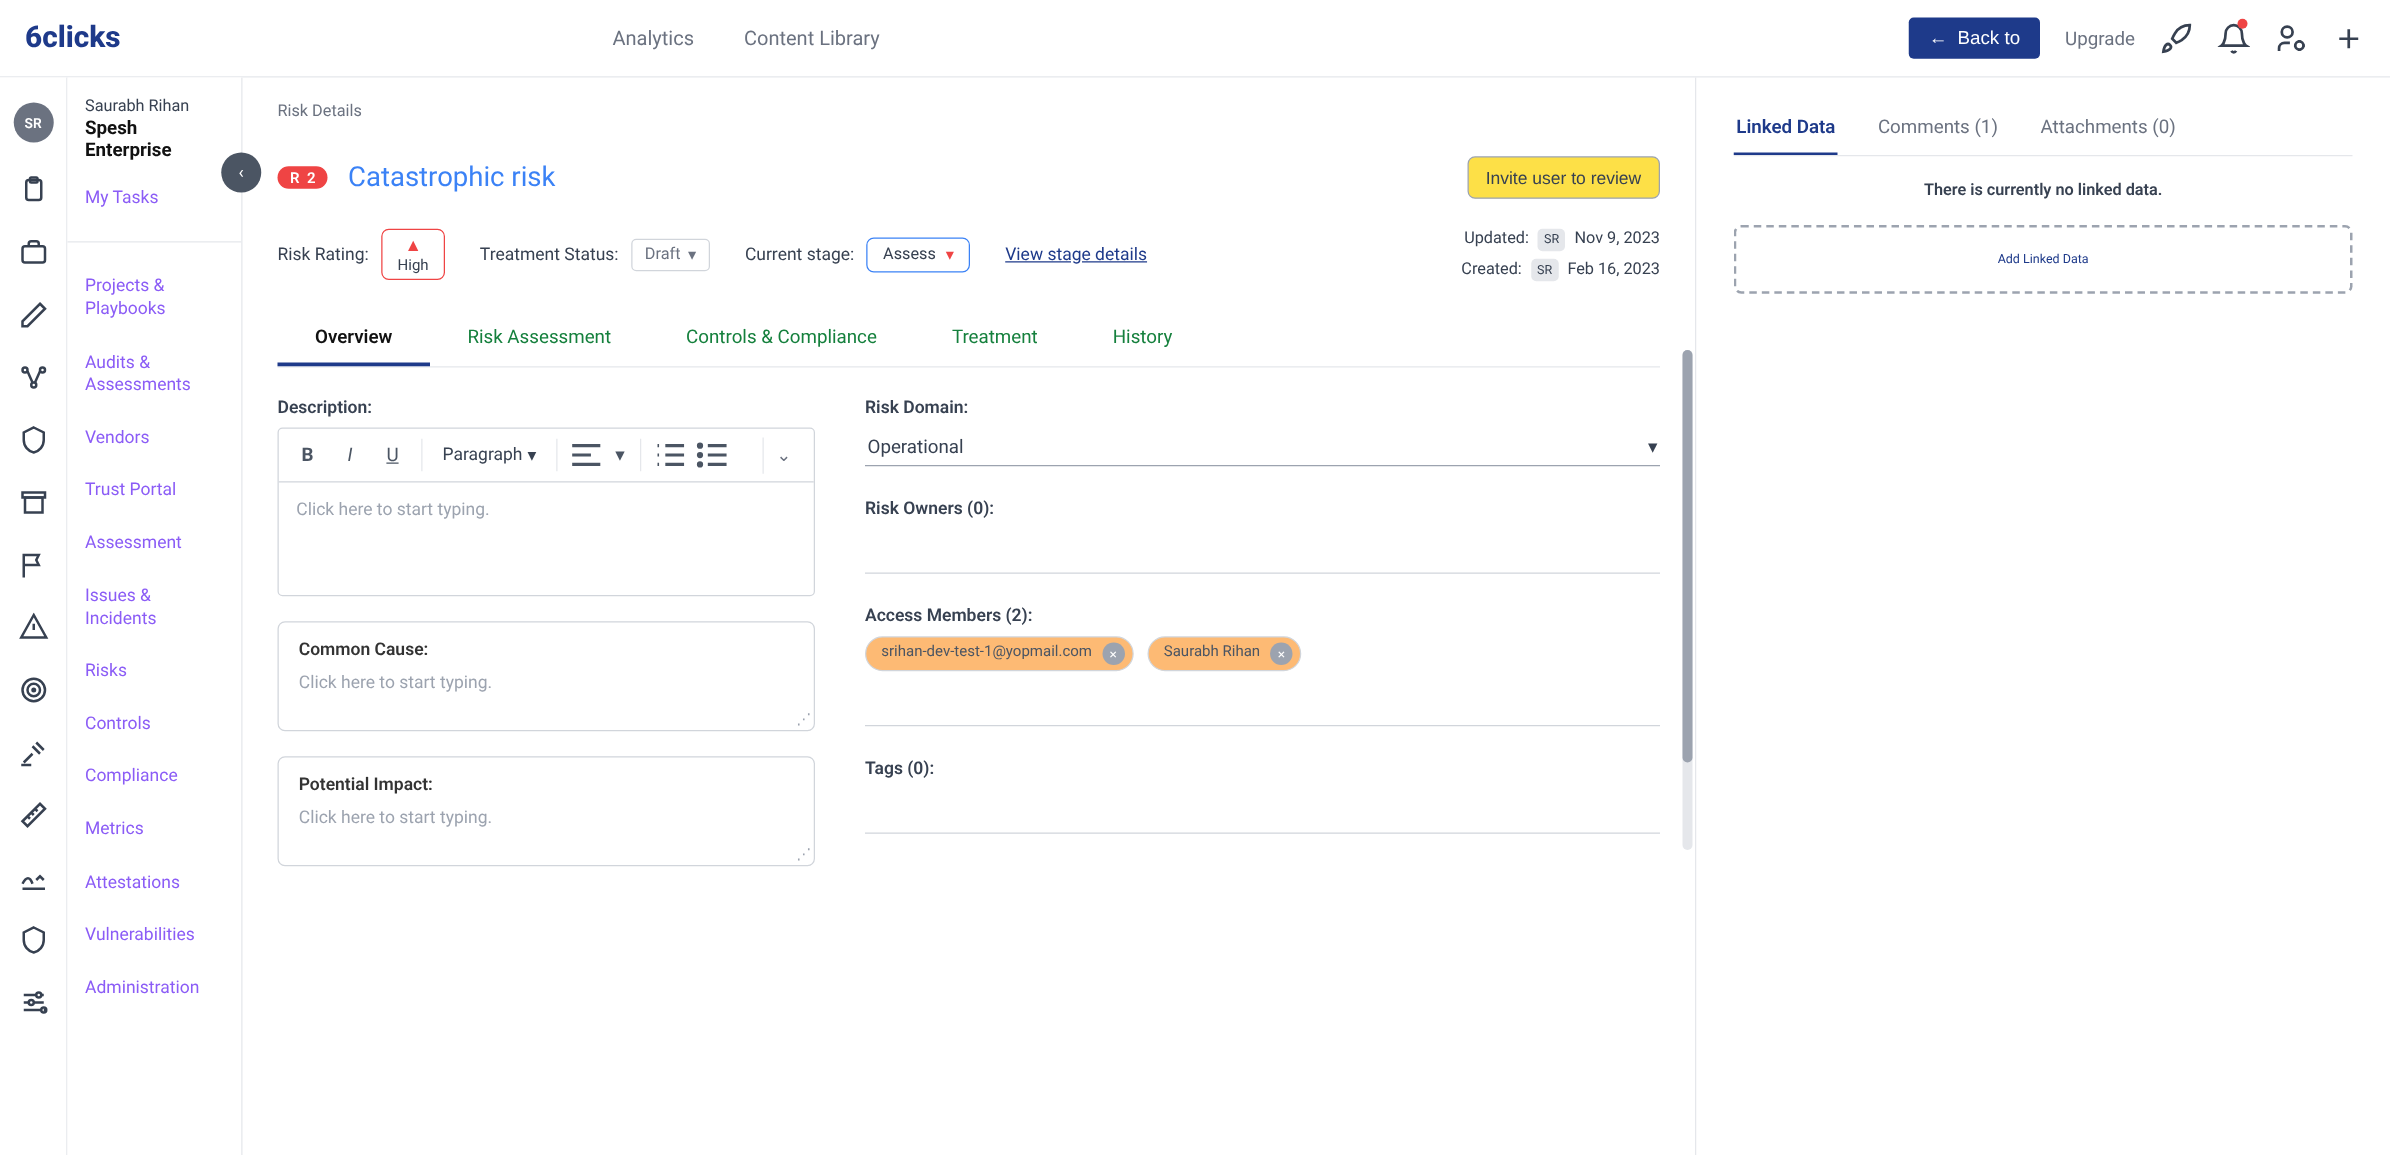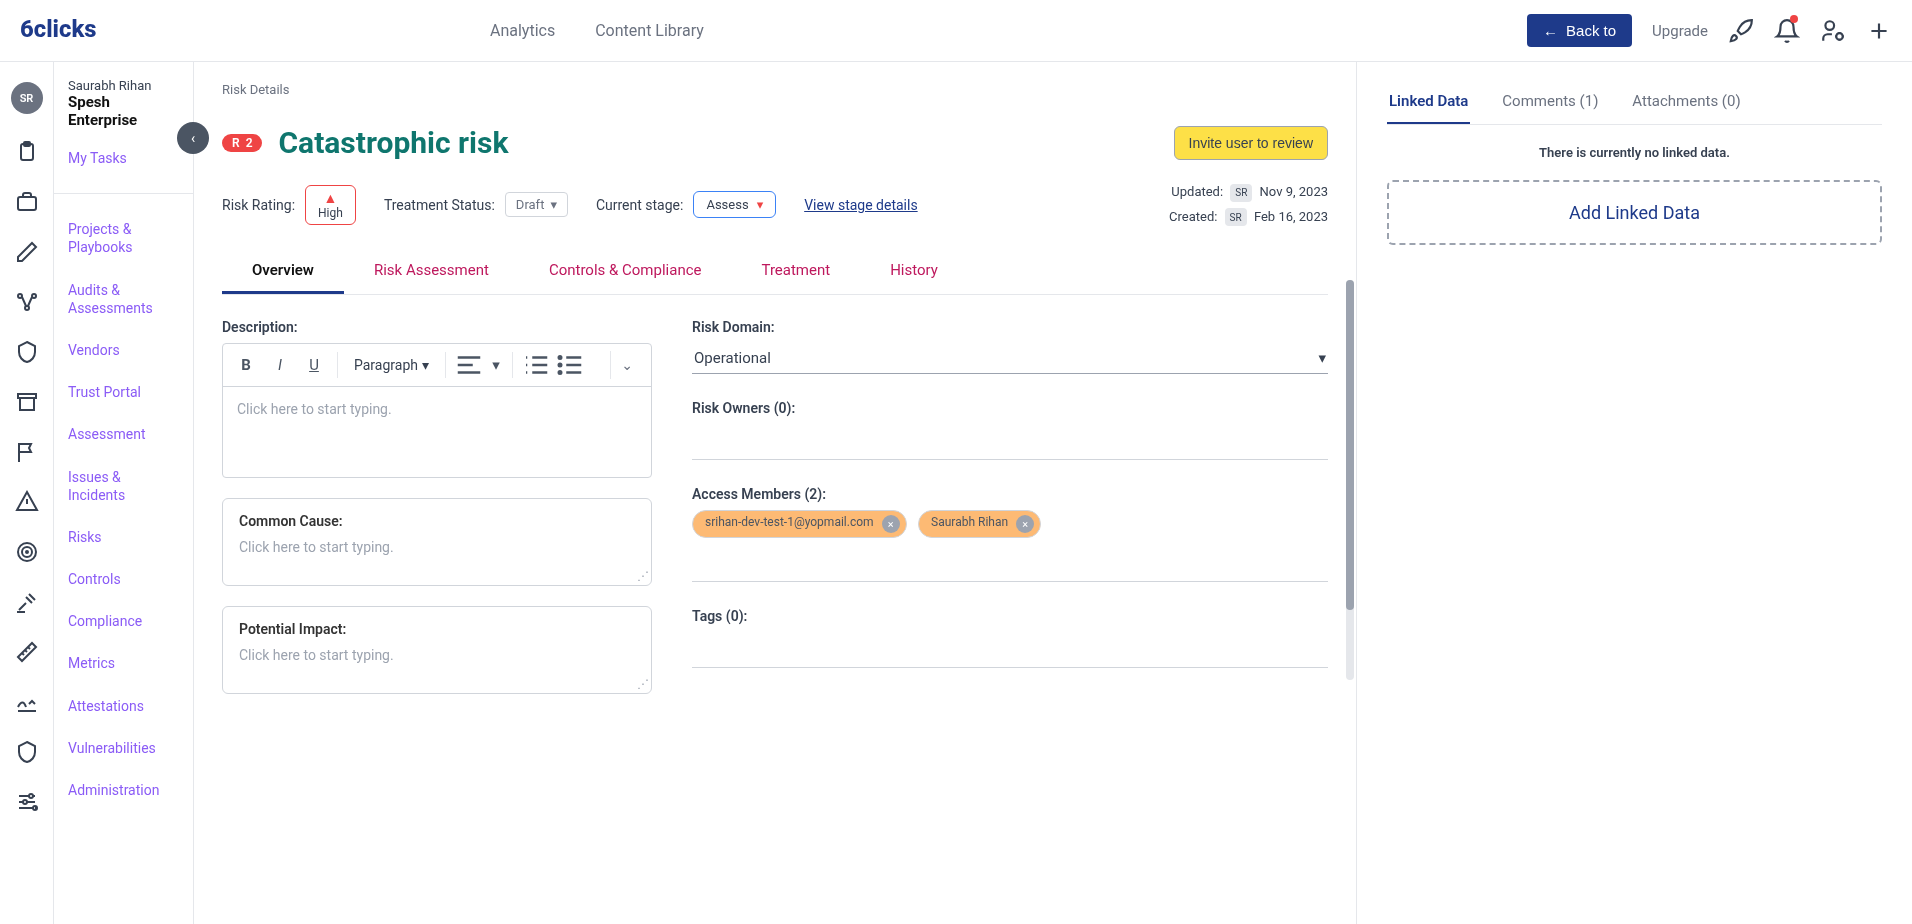--- a/index.html
+++ b/index.html
@@ -28,38 +28,38 @@
   .sidebar-user-org { font-size: 15px; font-weight: 700; color: #111; }
   .sidebar-item { padding: 12px 14px; font-size: 14px; color: #8b5cf6; cursor: pointer; line-height: 1.3; }
   .sidebar-sep { border-top: 1px solid #e5e7eb; margin: 14px 0; }
   .collapse-btn { position: absolute; right: -16px; top: 60px; width: 32px; height: 32px; border-radius: 50%; background: #4b5563; color: #fff; display: flex; align-items: center; justify-content: center; cursor: pointer; font-size: 14px; }
   
   
   .main { position: absolute; left: 194px; top: 62px; right: 555px; bottom: 0; padding: 20px 28px; overflow-y: auto; border-right: 1px solid #e5e7eb; }
   .breadcrumb { font-size: 13px; color: #6b7280; margin-bottom: 28px; }
   .title-row { display: flex; align-items: center; gap: 16px; margin-bottom: 20px; }
   .risk-badge { display: inline-flex; align-items: center; background: #ef4444; color: #fff; border-radius: 12px; padding: 2px 10px; font-size: 12px; font-weight: 600; gap: 6px; }
-  .page-title { font-size: 30px; font-weight: 700; color: #0f766e; }
+  .page-title { font-size: 22px; font-weight: 400; color: #3b82f6; }
   .title-actions { margin-left: auto; }
   .btn-outline { border: 1px solid #9ca3af; background: #fde047; padding: 8px 14px; border-radius: 6px; font-size: 14px; color: #374151; cursor: pointer; }
   
   .info-bar { display: flex; align-items: center; gap: 28px; margin-bottom: 20px; flex-wrap: wrap; }
   .info-segment { display: flex; align-items: center; gap: 10px; font-size: 14px; color: #374151;}
   .rating-box { border: 1.5px solid #ef4444; border-radius: 6px; padding: 4px 12px; text-align: center; }
   .rating-box .icon { color: #ef4444; font-size: 14px; }
   .rating-box-lbl { font-size: 12px; color: #374151; }
   .status-pill { border: 1px solid #d1d5db; padding: 4px 10px; border-radius: 4px; font-size: 13px; color: #6b7280; display: inline-flex; align-items: center; gap: 6px; cursor: pointer; background:#fff;}
   .stage-select { border: 1.5px solid #3b82f6; padding: 5px 12px; border-radius: 6px; font-size: 13px; color: #374151; display: inline-flex; align-items: center; gap: 8px; cursor: pointer; }
   .link-text { color: #1e3a8a; text-decoration: underline; font-size: 14px; cursor: pointer; }
   .meta-right { margin-left: auto; text-align: right; font-size: 13px; color: #374151; line-height: 1.9; }
   .meta-right .avatar-sm { display: inline-flex; width: 22px; height: 18px; background: #e5e7eb; border-radius: 4px; font-size: 10px; align-items: center; justify-content: center; margin: 0 4px; }
   
   
   .tabs { display: flex; border-bottom: 1px solid #e5e7eb; margin-bottom: 24px; }
-  .tab { padding: 12px 30px; font-size: 15px; color: #be185d; cursor: pointer; }
+  .tab { padding: 12px 30px; font-size: 15px; color: #15803d; cursor: pointer; }
   .tab.active { color: #111; font-weight: 600; border-bottom: 3px solid #1e3a8a; }
   
   
   .content-cols { display: flex; gap: 40px; }
   .col-left { flex: 0 0 430px; }
   .col-right { flex: 1; }
   
   .field-label { font-size: 14px; font-weight: 600; color: #374151; margin-bottom: 8px; }
   .editor-box { border: 1px solid #d1d5db; border-radius: 4px; margin-bottom: 20px; }
   .editor-toolbar { display: flex; align-items: center; border-bottom: 1px solid #d1d5db; padding: 6px 8px; gap: 4px; }
@@ -78,21 +78,21 @@
   .underline-input { border-bottom: 1px solid #d1d5db; height: 36px; margin-bottom: 26px; }
   .chip { display: inline-flex; align-items: flex-start; gap: 8px; background: #fdba74; border: 1px solid #d1d5db; border-radius: 16px; padding: 4px 6px 4px 12px; font-size: 12px; color: #4b5563; margin-right: 8px; }
   .chip-x { width: 18px; height: 18px; border-radius: 50%; background: #9ca3af; color: #fff; display: flex; align-items: center; justify-content: center; font-size: 11px; cursor: pointer; }
   
   
   .right-panel { position: absolute; right: 0; top: 62px; width: 555px; bottom: 0; padding: 24px 30px; }
   .rp-tabs { display: flex; gap: 30px; border-bottom: 1px solid #e5e7eb; margin-bottom: 20px; }
   .rp-tab { padding: 6px 2px 12px; font-size: 15px; color: #6b7280; cursor: pointer; }
   .rp-tab.active { color: #1e3a8a; font-weight: 600; border-bottom: 2px solid #1e3a8a; }
   .rp-empty { text-align: center; font-size: 13px; font-weight:600; color: #374151; margin-bottom: 20px; }
-  .rp-dropzone { border: 2px dashed #9ca3af; border-radius: 6px; padding: 20px; text-align: center; font-size: 18px; color: #1e3a8a; cursor: pointer; }
+  .rp-dropzone { border: 2px dashed #9ca3af; border-radius: 6px; padding: 20px; text-align: center; font-size: 10px; color: #1e3a8a; cursor: pointer; }
   
   
   .scroll-track { position:absolute; right:558px; top:280px; width:8px; height:400px; background:#e5e7eb; border-radius:4px;}
   .scroll-thumb { width:100%; height:330px; background:#9ca3af; border-radius:4px;}
   
   svg { width: 100%; height: 100%; }
 </style>
 </head>
 <body>
 

